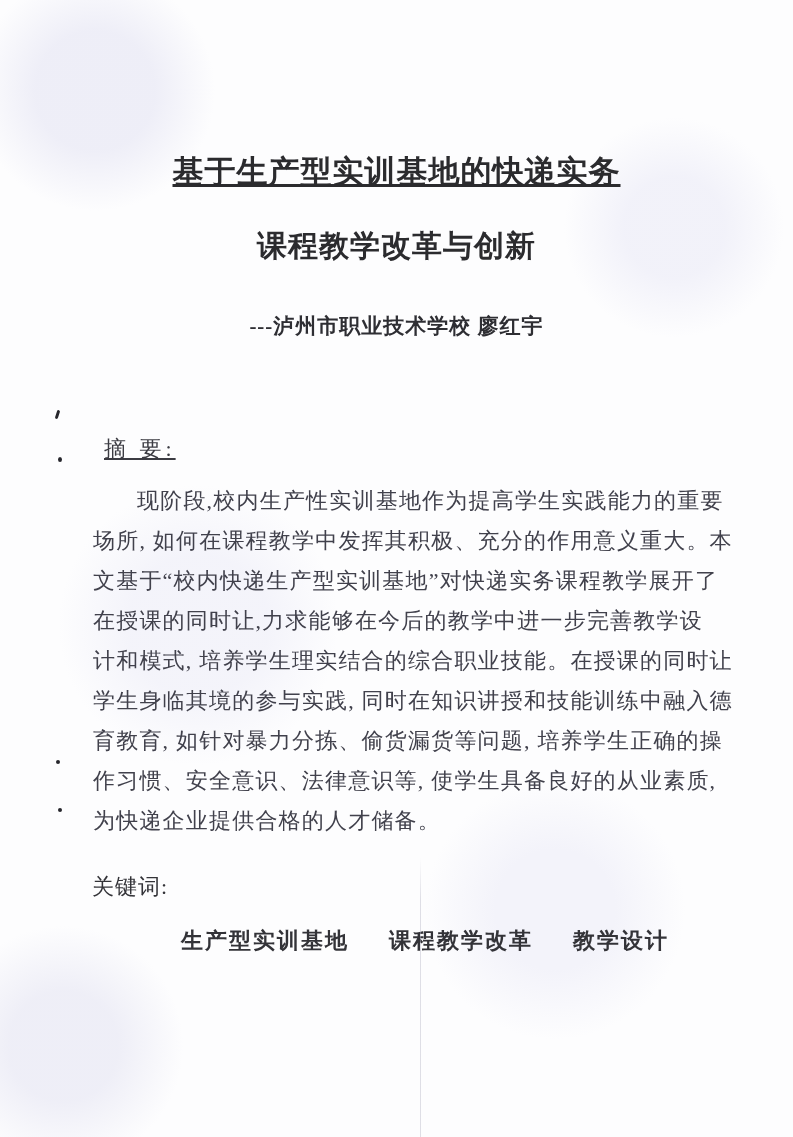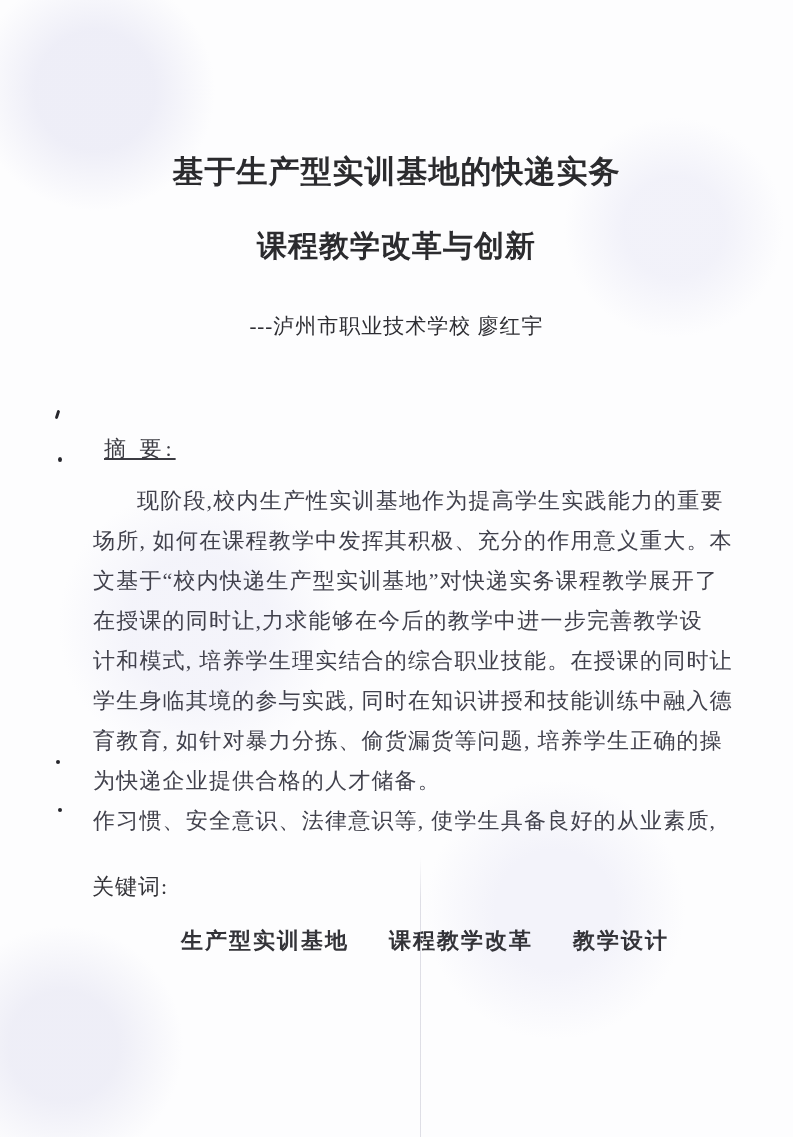--- a/index.html
+++ b/index.html
@@ -21,26 +21,26 @@
       #fdfdfe;
   }
   .title-line {
     position:absolute; left:0; width:793px;
     text-align:center;
     font-weight:bold;
     font-size:31px;
     letter-spacing:1px;
     color:#2b2b2e;
   }
-  #title1 { top:151px; }
+  #title1 { top:151px;text-decoration:underline; }
   #title2 { top:226px; font-size:30px; }
   .byline {
     position:absolute; top:312px; left:0; width:793px;
     text-align:center;
-    font-weight:normal;
+    font-weight:bold;
     font-size:21px;
     letter-spacing:1px;
     color:#2e2e33;
   }
   .abstract-label {
     position:absolute; top:434px; left:104px;
     font-size:22px;
     letter-spacing:4px;
     color:#3b3b42;
     text-decoration:underline;
@@ -102,22 +102,22 @@
   <div class="abstract-label">摘 要:</div>
 
   <div class="abstract-body">
       <div class="body-line">现阶段,校内生产性实训基地作为提高学生实践能力的重要</div>
       <div class="body-line">场所, 如何在课程教学中发挥其积极、充分的作用意义重大。本</div>
       <div class="body-line">文基于“校内快递生产型实训基地”对快递实务课程教学展开了</div>
       <div class="body-line">在授课的同时让,力求能够在今后的教学中进一步完善教学设</div>
       <div class="body-line">计和模式, 培养学生理实结合的综合职业技能。在授课的同时让</div>
       <div class="body-line">学生身临其境的参与实践, 同时在知识讲授和技能训练中融入德</div>
       <div class="body-line">育教育, 如针对暴力分拣、偷货漏货等问题, 培养学生正确的操</div>
+      <div class="body-line">作习惯、安全意识、法律意识等, 使学生具备良好的从业素质,</div>
       <div class="body-line">为快递企业提供合格的人才储备。</div>
-      <div class="body-line">作习惯、安全意识、法律意识等, 使学生具备良好的从业素质,</div>
     </div>
 
   <div class="keywords-label">关键词:</div>
 
   <div class="keywords-line"><div class="keyword">生产型实训基地</div><div class="keyword">课程教学改革</div><div class="keyword">教学设计</div></div>
 
   <div id="speck1" class="speck"></div>
   <div id="speck2" class="speck"></div>
   <div id="speck3" class="speck"></div>
   <div id="speck4" class="speck"></div>

